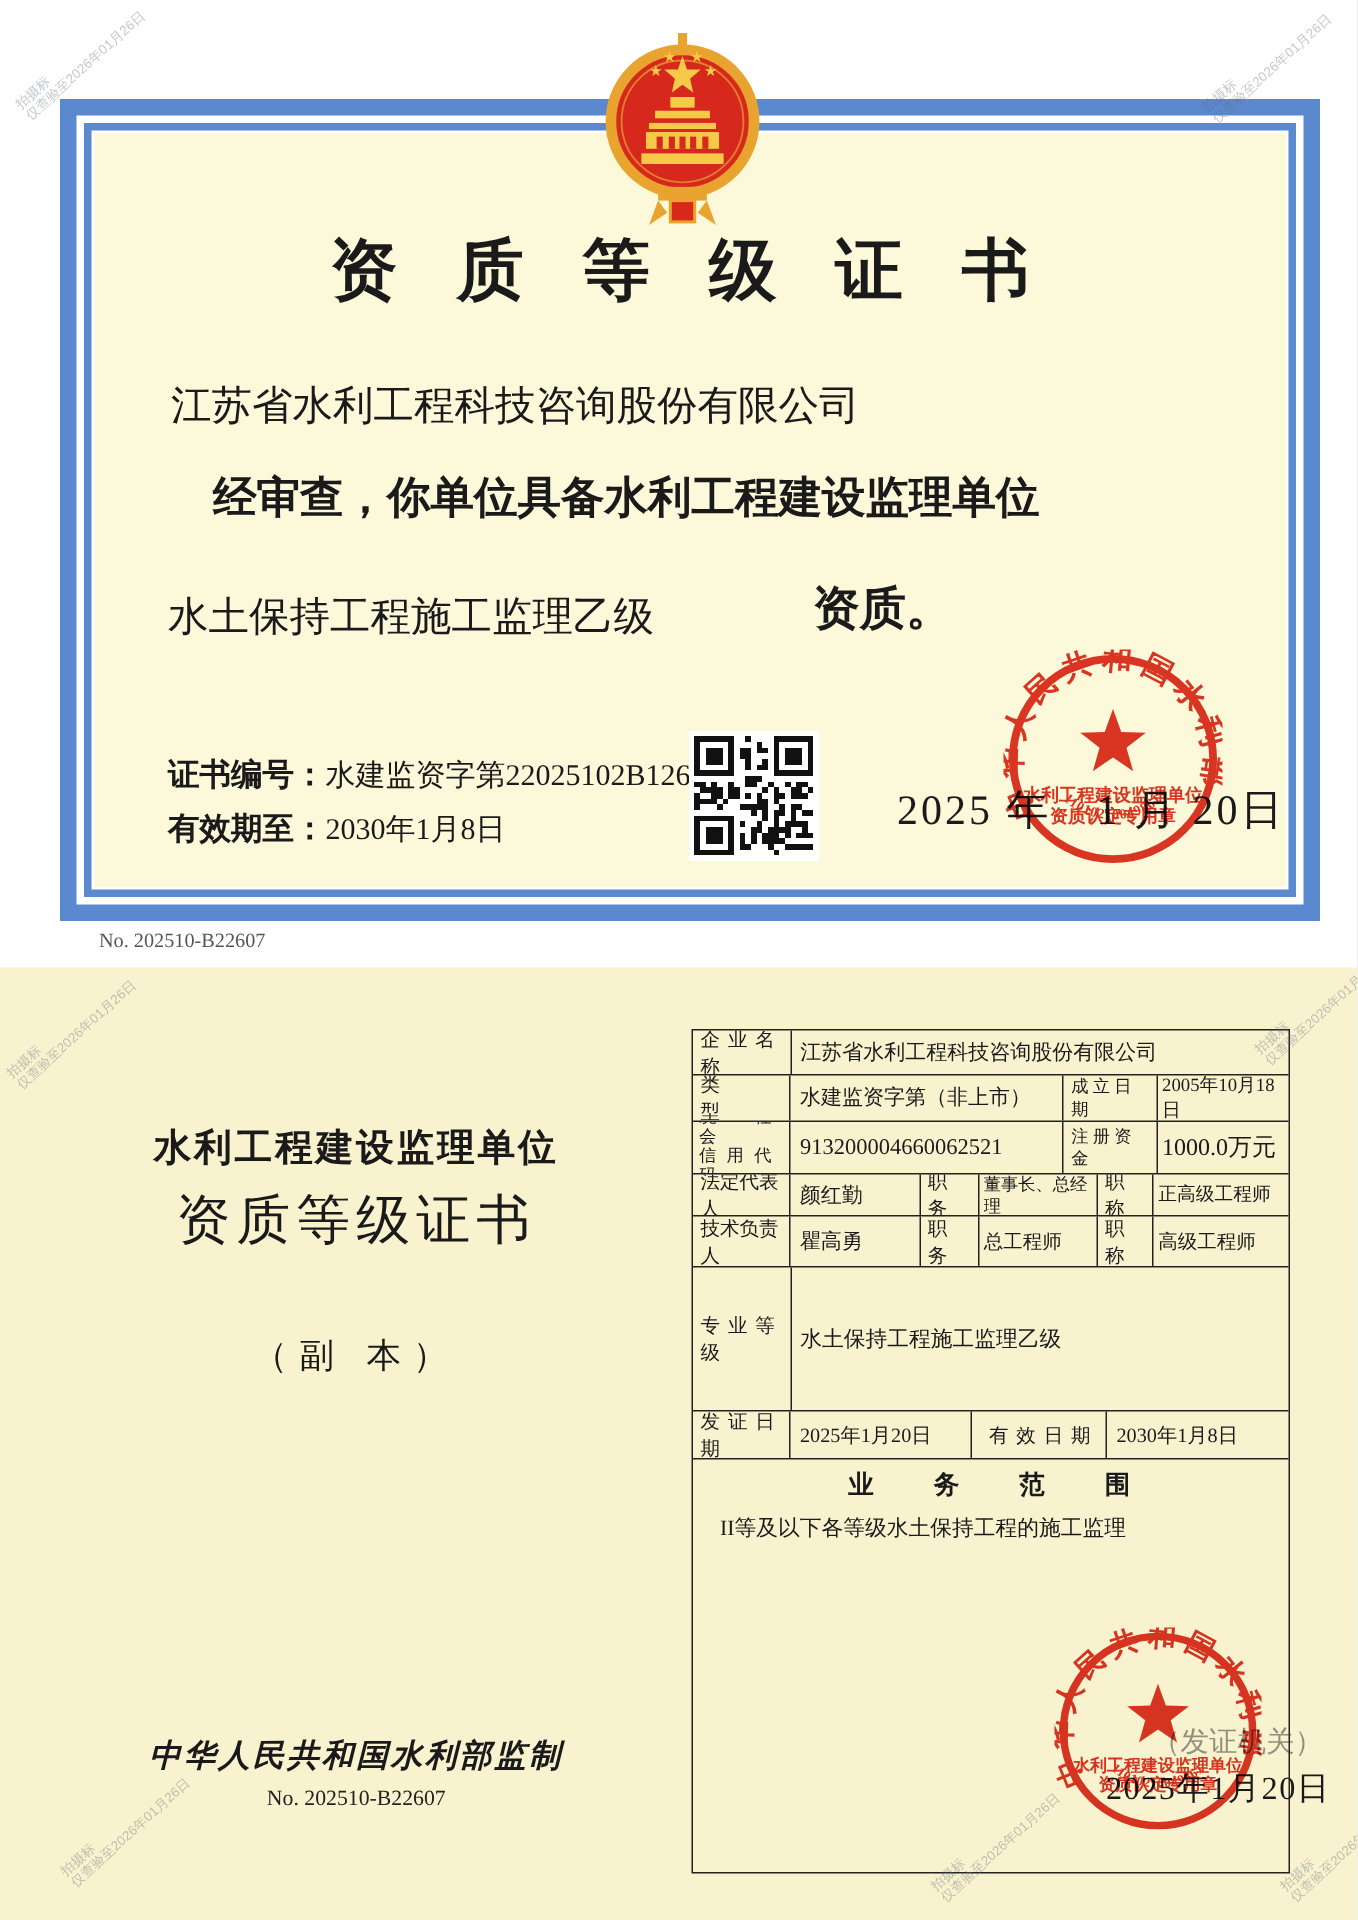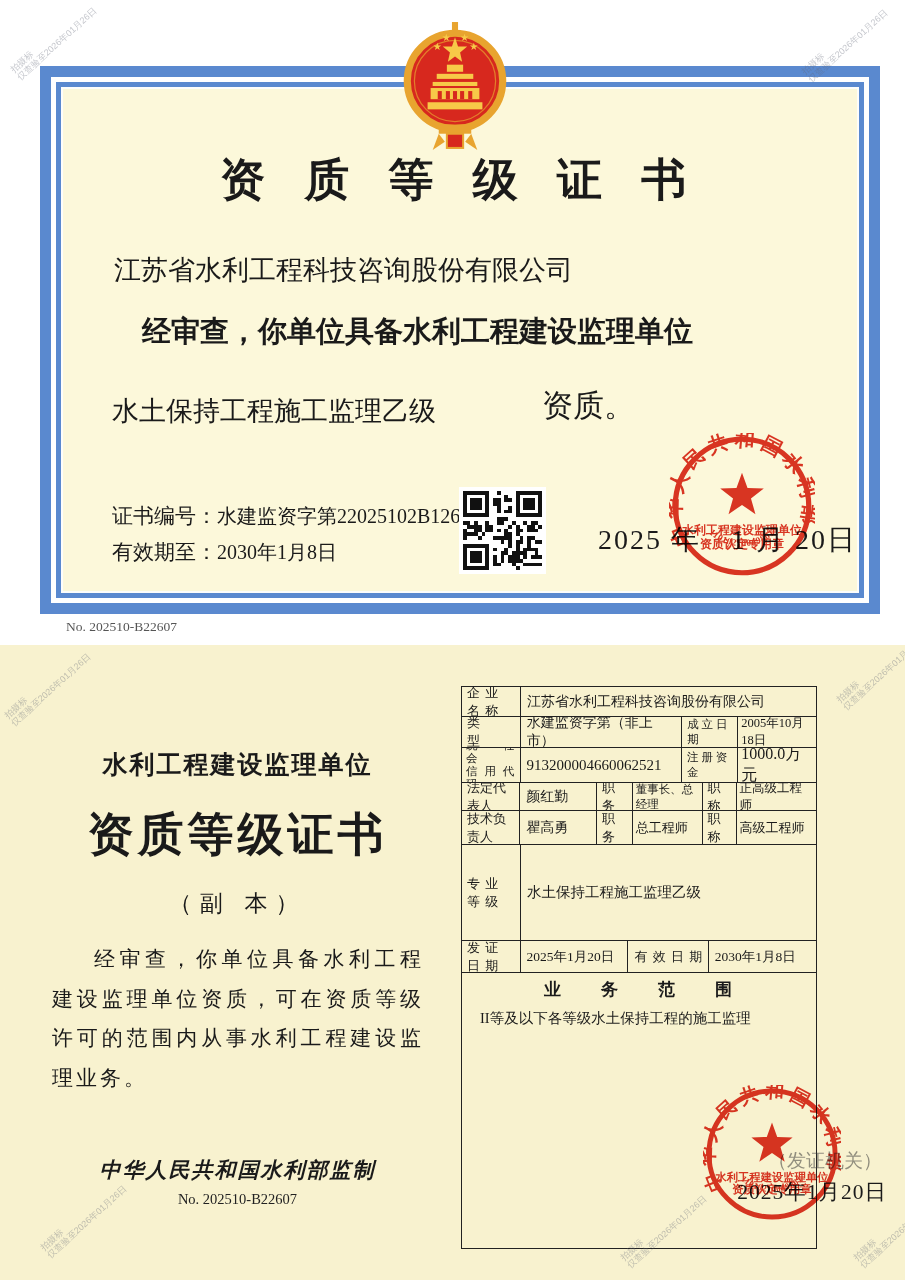--- a/index.html
+++ b/index.html
@@ -10,40 +10,40 @@
   .frame{left:40px;top:66px;width:840px;height:548px;background:#5a89cf;z-index:0;}
   .frame .w1{position:absolute;inset:11px;background:#fff;}
   .frame .b2{position:absolute;inset:16px;background:#5a89cf;}
   .frame .w2{position:absolute;inset:21px;background:#fdfdfb;}
   .frame .cream{position:absolute;inset:23px;background:#fcf8da;}
   .cert-title{left:40px;top:150px;width:840px;text-align:center;font-size:45px;font-weight:700;
               letter-spacing:14px;z-index:1;}
   .company{left:114px;top:252px;font-size:27px;z-index:1;}
   .statement{left:142px;top:312px;font-size:29px;font-weight:700;z-index:1;}
   .grade{left:112px;top:393px;font-size:27px;z-index:1;}
-  .zizhi{left:542px;top:385px;font-size:31px;font-weight:400;z-index:1;}
+  .zizhi{left:542px;top:385px;font-size:31px;font-weight:700;z-index:1;}
   .kv{left:112px;font-size:20px;z-index:1;}
-  .kv .k{font-weight:400;font-size:21px;}
+  .kv .k{font-weight:700;font-size:21px;}
   .qr{left:459px;top:487px;width:87px;height:87px;z-index:1;}
   .issue-date{left:598px;top:521px;font-size:28px;letter-spacing:2px;z-index:1;}
   .seal{z-index:2;mix-blend-mode:multiply;opacity:.95;}
   .seal-top{left:669px;top:433px;width:146px;height:146px;}
   .serial-top{left:66px;top:619px;font-size:13.5px;color:#555;z-index:1;}
   
   .lower-bg{left:0;top:645px;width:905px;height:635px;background:#f8f2cf;z-index:0;}
   .lcol{left:40px;width:395px;text-align:center;z-index:1;}
   .sub-title{top:748px;font-size:25px;font-weight:700;letter-spacing:2px;}
-  .big-title{top:789px;font-size:46px;font-weight:700;letter-spacing:4px;margin-top:15px;}
+  .big-title{top:789px;font-size:36px;font-weight:400;letter-spacing:4px;}
   .copy-label{top:888px;font-size:23px;letter-spacing:8px;}
   .paragraph{left:52px;top:940px;width:372px;font-size:21px;line-height:39.5px;letter-spacing:3px;
              text-indent:2em;text-align:justify;z-index:1;}
   .issuer{top:1156px;font-size:21px;font-weight:700;letter-spacing:2px;font-style:italic;}
   .serial-bottom{top:1191px;font-size:14.5px;color:#222;}
   
-  .tbl{left:461px;top:686px;width:356px;height:563px;border:1px solid #222;z-index:1;
+  .tbl{left:461px;top:686px;width:399px;height:563px;border:1px solid #222;z-index:1;
        font-size:13px;display:flex;flex-direction:column;box-sizing:border-box;}
   .tr{display:flex;border-bottom:1px solid #222;flex-shrink:0;}
   .td{border-right:1px solid #222;display:flex;align-items:center;padding:1px 3px;
       box-sizing:border-box;overflow:hidden;}
   .td:last-child{border-right:none;}
   .lab{padding-left:5px;letter-spacing:1px;font-size:13px;}
   .lab2{flex-direction:column;justify-content:center;font-size:11.5px;line-height:13px;
         letter-spacing:2px;align-items:flex-start;padding-left:4px;}
   .val{font-size:14px;padding-left:6px;}
   .sm{font-size:11.5px;}
@@ -264,21 +264,20 @@
     <text font-size="9" letter-spacing="0.5"><textPath href="#arcN1" startOffset="3">11010210049861</textPath></text>
   </svg>
 
   <div class="abs serial-top">No. 202510-B22607</div>
 
   <div class="abs lower-bg"></div>
 
   <div class="abs lcol sub-title">水利工程建设监理单位</div>
   <div class="abs lcol big-title">资质等级证书</div>
   <div class="abs lcol copy-label">（副  本）</div>
-  <div class="abs paragraph">经审查，你单位具备水利工程建设监理单位资质，可在资质等级许可的范围内从事水利工程建设监理业务。</div>
   <div class="abs lcol issuer">中华人民共和国水利部监制</div>
   <div class="abs lcol serial-bottom">No. 202510-B22607</div>
 
   <div class="abs tbl">
     <div class="tr" style="height:29px">
       <div class="td lab" style="width:70px">企 业 名 称</div>
       <div class="td val" style="width:357px">江苏省水利工程科技咨询股份有限公司</div>
     </div>
     <div class="tr" style="height:30px">
       <div class="td lab" style="width:70px">类　　　型</div>

